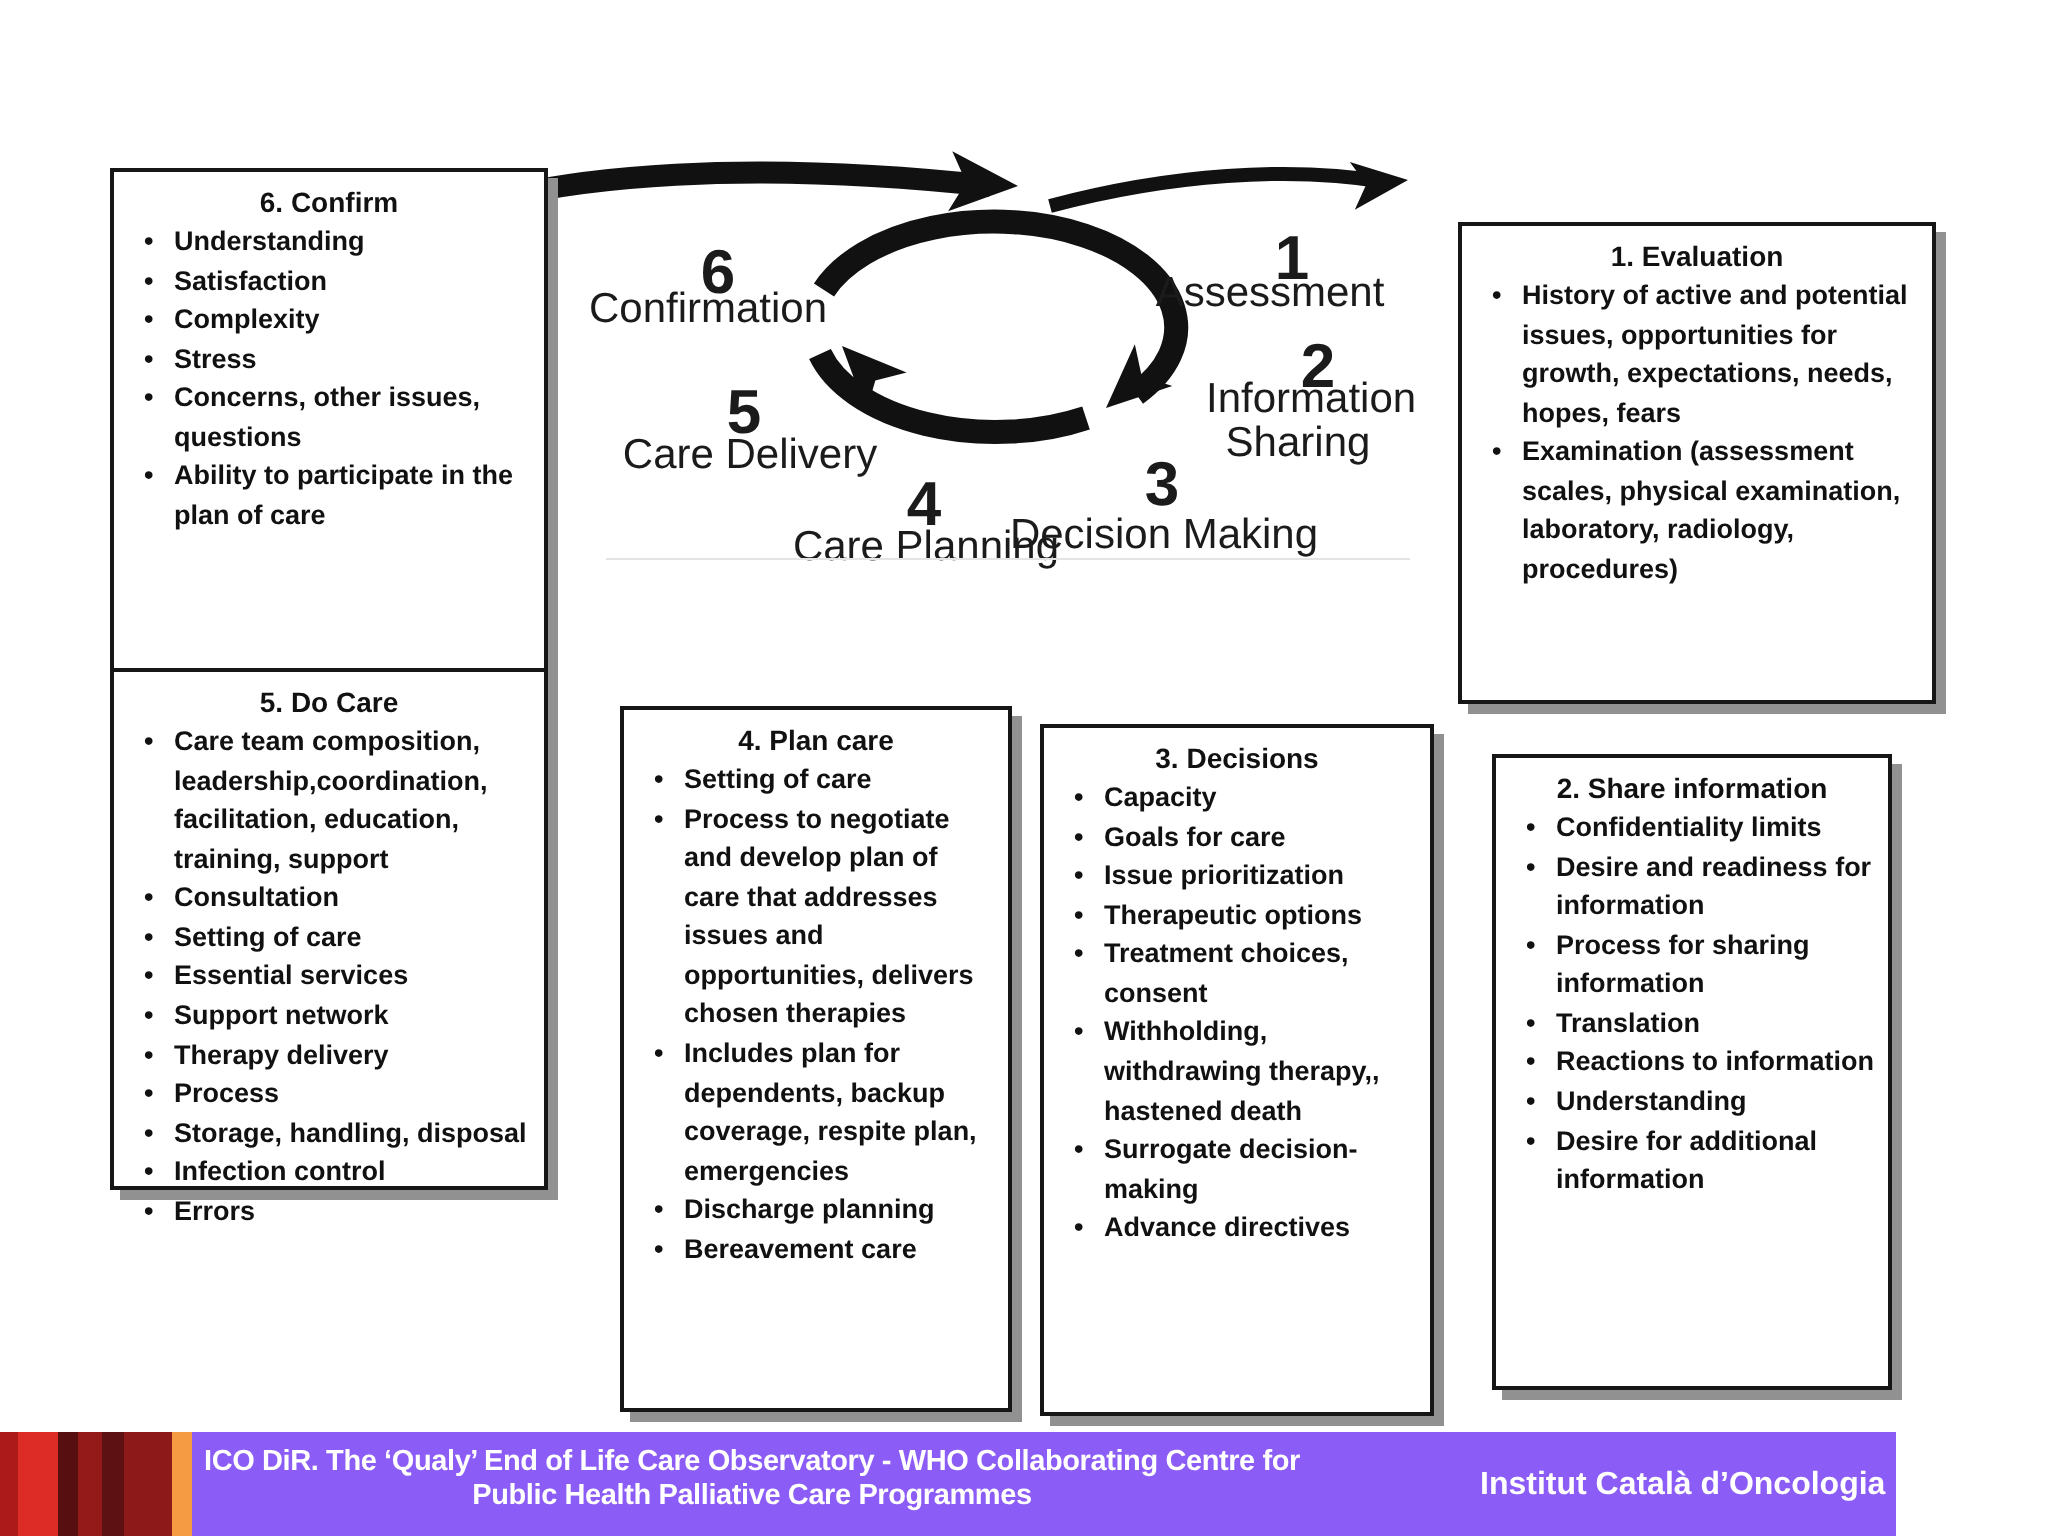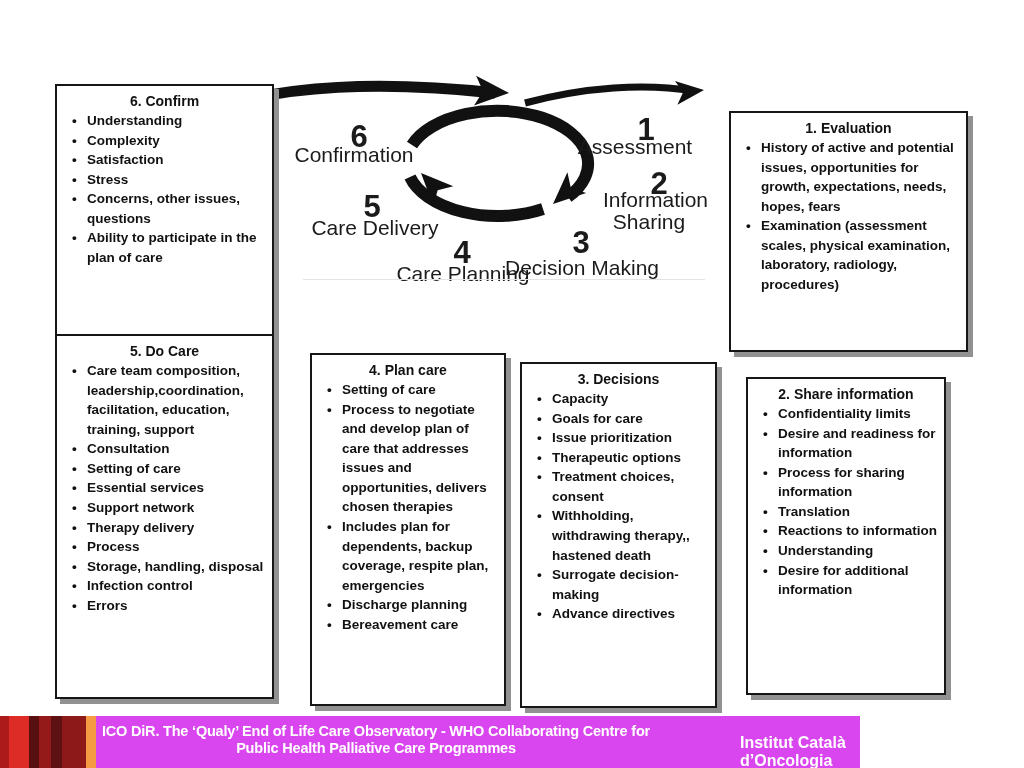--- a/index.html
+++ b/index.html
@@ -10,21 +10,21 @@
   .box{position:absolute;background:#ffffff;border:2px solid #161616;
        box-shadow:5px 5px 0 #919191;color:#111;box-sizing:border-box;}
   .box h3{margin:7px 4px 2px;font-size:14px;font-weight:bold;text-align:center;}
   .box ul{list-style:none;margin:2px 0 0;padding:0 5px 0 13px;
           font-size:13.5px;font-weight:bold;line-height:1.45;}
   .box li{position:relative;padding-left:17px;}
   .box li::before{content:"\2022";position:absolute;left:2px;}
 
   .pos-confirm      {left:55px; top:84px; width:219px;height:284px;}
   .pos-evaluation   {left:729px;top:111px;width:239px;height:241px;}
-  .pos-do-care      {left:55px; top:334px;width:219px;height:365px;}
+  .pos-do-care      {left:55px; top:334px;width:219px;height:261px;}
   .pos-plan-care    {left:310px;top:353px;width:196px;height:353px;}
   .pos-decisions    {left:520px;top:362px;width:197px;height:346px;}
   .pos-share-info   {left:746px;top:377px;width:200px;height:318px;}
 
   
   #diagram{position:absolute;left:225px;top:75px;width:660px;height:215px;}
   #diagram svg{position:absolute;left:0;top:0;}
   .step{position:absolute;transform:translate(-50%,-50%);text-align:center;
         color:#1b1b1b;white-space:nowrap;}
   .step-num{font-size:31px;font-weight:600;line-height:1;}
@@ -33,21 +33,21 @@
   .n1{left:421px;top:54px;}  .l1{left:410px;top:72px;}
   .n2{left:434px;top:108px;} .l2{left:424px;top:136px;}
   .n3{left:356px;top:167px;} .l3{left:357px;top:193px;}
   .n4{left:237px;top:177px;} .l4{left:238px;top:199px;}
   .n5{left:147px;top:131px;} .l5{left:150px;top:153px;}
   .n6{left:134px;top:61px;}  .l6{left:129px;top:80px;}
   #diagram-baseline{position:absolute;left:303px;top:279px;width:402px;height:1px;
         background:#e4e4e4;}
 
   
-  #footer{position:absolute;left:0;top:716px;width:860px;height:52px;background:#d946ef;}
+  #footer{position:absolute;left:0;top:716px;width:948px;height:52px;background:#8b5cf6;}
   #footer .stripe{position:absolute;top:0;height:52px;}
   .st1{left:0;width:9px;background:#AD1A1A;}
   .st2{left:9px;width:20px;background:#DC2C25;}
   .st3{left:29px;width:10px;background:#570F10;}
   .st4{left:39px;width:12px;background:#941A1A;}
   .st5{left:51px;width:11px;background:#5E1113;}
   .st6{left:62px;width:24px;background:#8E1919;}
   .st7{left:86px;width:10px;background:#F59B44;}
   #footer-center{position:absolute;left:90px;top:7px;width:572px;text-align:center;
         color:#ffffff;font-size:14.5px;font-weight:bold;line-height:16.5px;
@@ -101,22 +101,22 @@
 
     <div class="step step-num n6">6</div>
     <div class="step step-lbl l6">Confirmation</div>
   </div>
   <div id="diagram-baseline"></div>
 
   <div class="box pos-confirm">
     <h3>6. Confirm</h3>
     <ul>
         <li>Understanding</li>
+        <li>Satisfaction</li>
         <li>Complexity</li>
-        <li>Satisfaction</li>
         <li>Stress</li>
         <li>Concerns, other issues, questions</li>
         <li>Ability to participate in the plan of care</li>
       </ul>
   </div>
 
   <div class="box pos-evaluation">
     <h3>1. Evaluation</h3>
     <ul>
         <li>History of active and potential issues, opportunities for growth, expectations, needs, hopes, fears</li>

